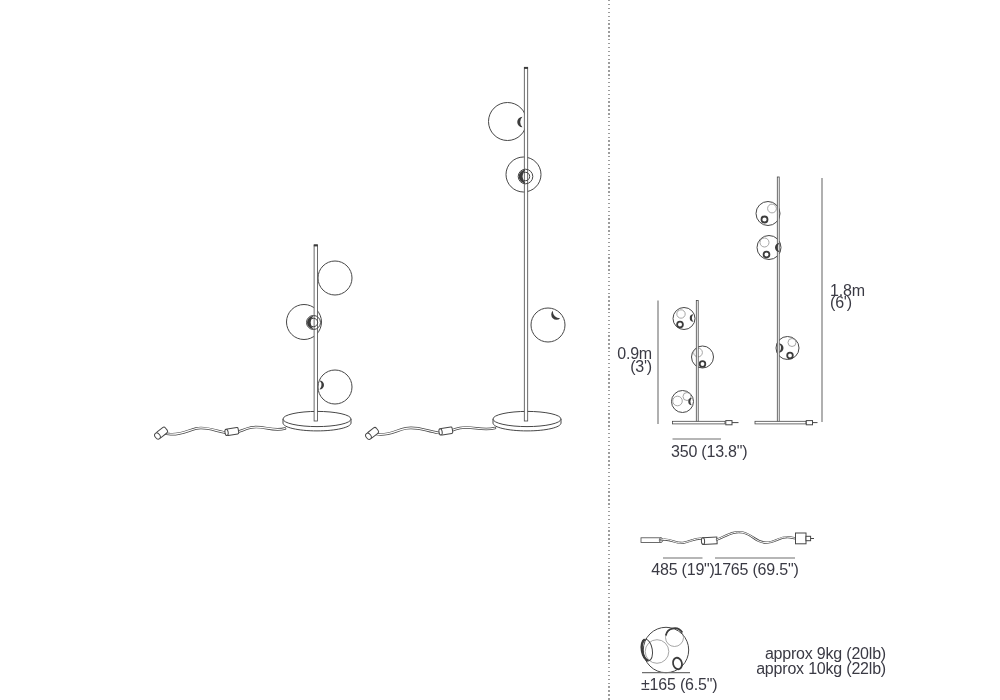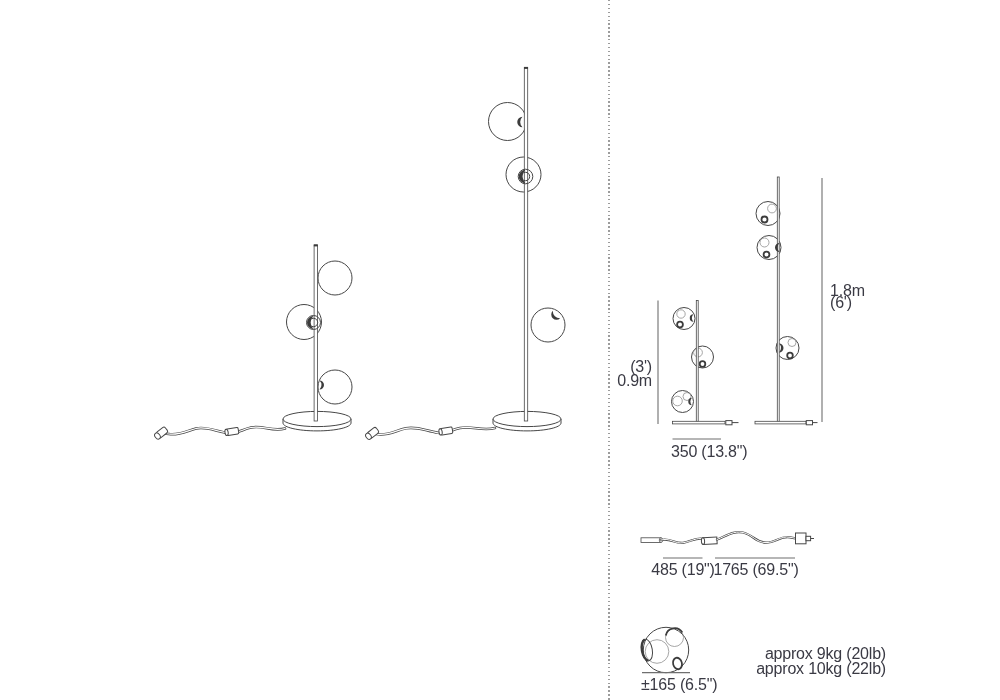--- a/index.html
+++ b/index.html
@@ -188,21 +188,21 @@
       <path d="M665.8,635.5 A9,9 0 0 1 682.3,632.5" class="thick"></path>
       <g transform="translate(677.5,663.5) rotate(-15)">
         <ellipse rx="4.4" ry="5.8" class="ringw" stroke-width="2"></ellipse>
       </g>
       <path class="dim" d="M642,672.6 L690,672.6" stroke-width="1.2"></path>
     </g>
   </svg>
 
   <div class="sep"></div>
 
-  <div class="lbl r" style="left:592px; top:348px; width:60px;margin-top:27px;">0.9m</div>
+  <div class="lbl r" style="left:592px; top:348px; width:60px;">0.9m</div>
   <div class="lbl r" style="left:592px; top:360.5px; width:60px;">(3')</div>
 
   <div class="lbl" style="left:830px; top:284.5px;">1.8m</div>
   <div class="lbl" style="left:830px; top:297px;">(6')</div>
 
   <div class="lbl" style="left:671px; top:446px;">350 (13.8")</div>
 
   <div class="lbl c" style="left:643px; top:564px; width:80px;">485 (19")</div>
   <div class="lbl c" style="left:708px; top:564px; width:96px;">1765 (69.5")</div>
 

